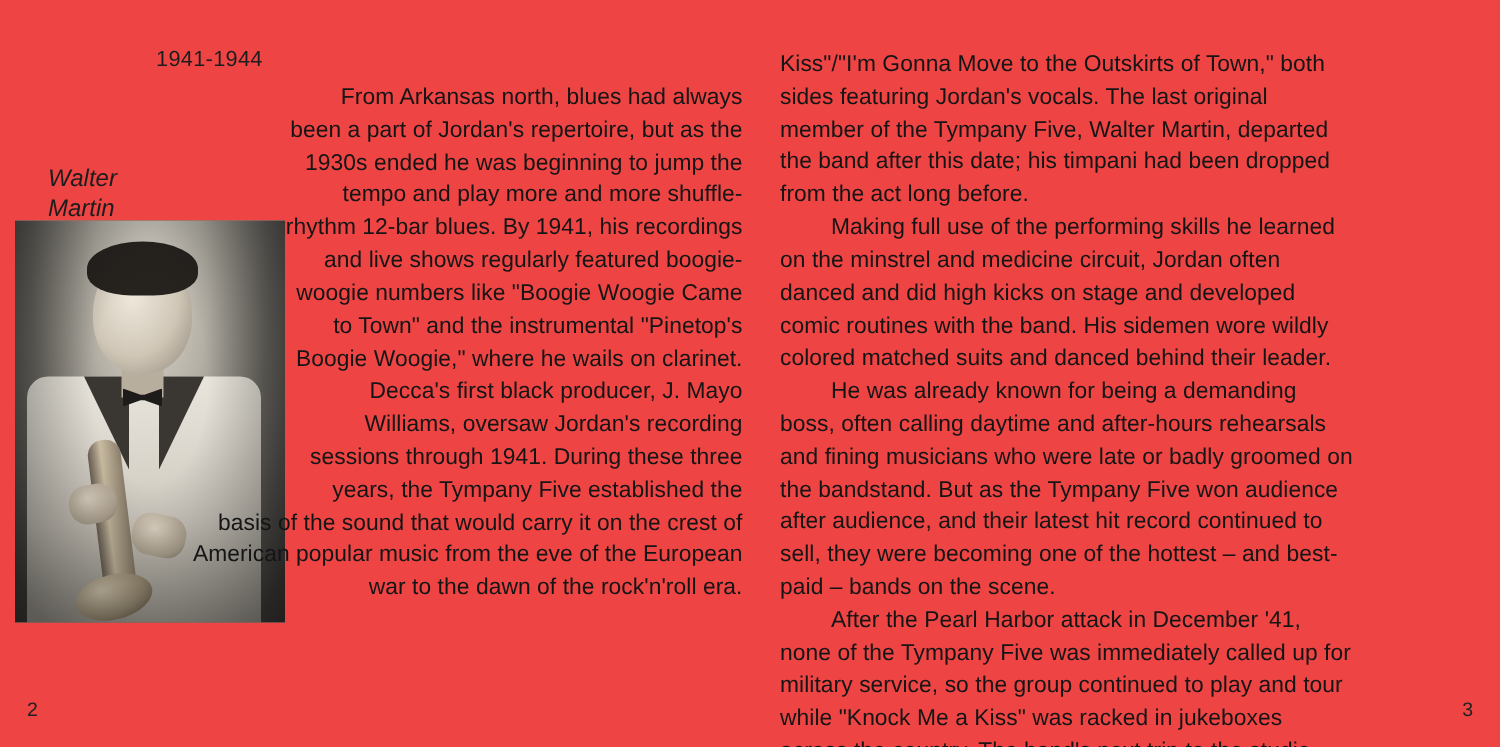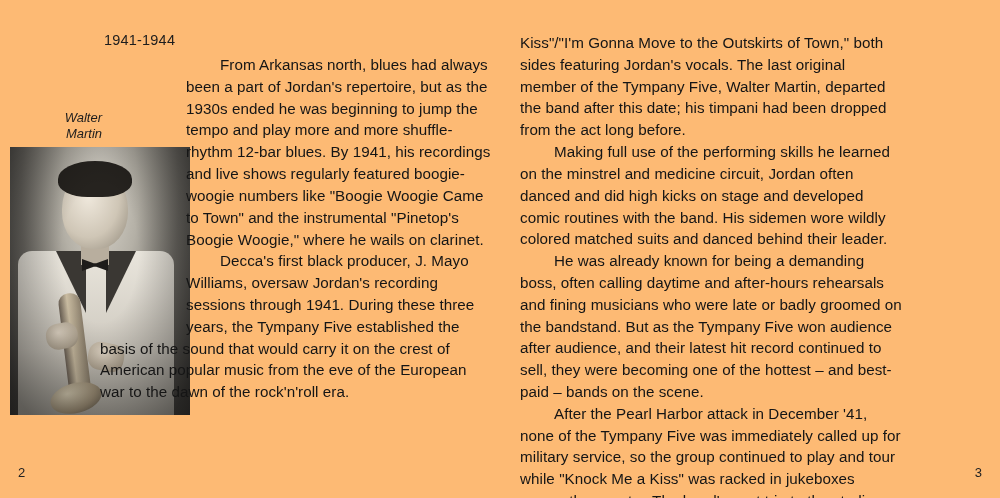--- a/index.html
+++ b/index.html
@@ -11,21 +11,21 @@
     width: 1000px;
     height: 498px;
     overflow: hidden;
     font-family: "Liberation Sans", sans-serif;
     color: #1a1a1a;
   }
   .page {
     position: relative;
     width: 1000px;
     height: 498px;
-    background: #fdba74;
+    background: #ef4444;
   }
 
   
   .col-left {
     position: absolute;
     left: 100px;
     top: 32px;
     width: 395px;
     height: 420px;
   }
@@ -33,25 +33,25 @@
     font-size: 14.5px;
     letter-spacing: 0.2px;
     color: #1d1d1d;
     margin: 0 0 6px 4px;
   }
   .caption {
     position: absolute;
     left: -68px;
     top: 78px;
     width: 70px;
-    font-size: 13px;
+    font-size: 16px;
     line-height: 1.25;
     font-style: italic;
     color: #1d1d1d;
-    text-align: right;
+    text-align: left;
   }
 
   
   .photo {
     position: absolute;
     left: -90px;
     top: 115px;
     width: 180px;
     height: 268px;
     background: #8d8b86;
@@ -181,20 +181,21 @@
   }
   .col-left .body-text {
     position: absolute;
     left: 0;
     top: 22px;
     width: 395px;
   }
   .col-left .body-text p {
     margin: 0;
     text-indent: 34px;
+    text-align: right;
   }
   
   .float-shape {
     float: left;
     width: 86px;
     height: 272px;
     shape-outside: polygon(0 0, 86px 0, 86px 8px, 86px 272px, 0 272px);
     margin: 0;
   }
   .wrap-col {

